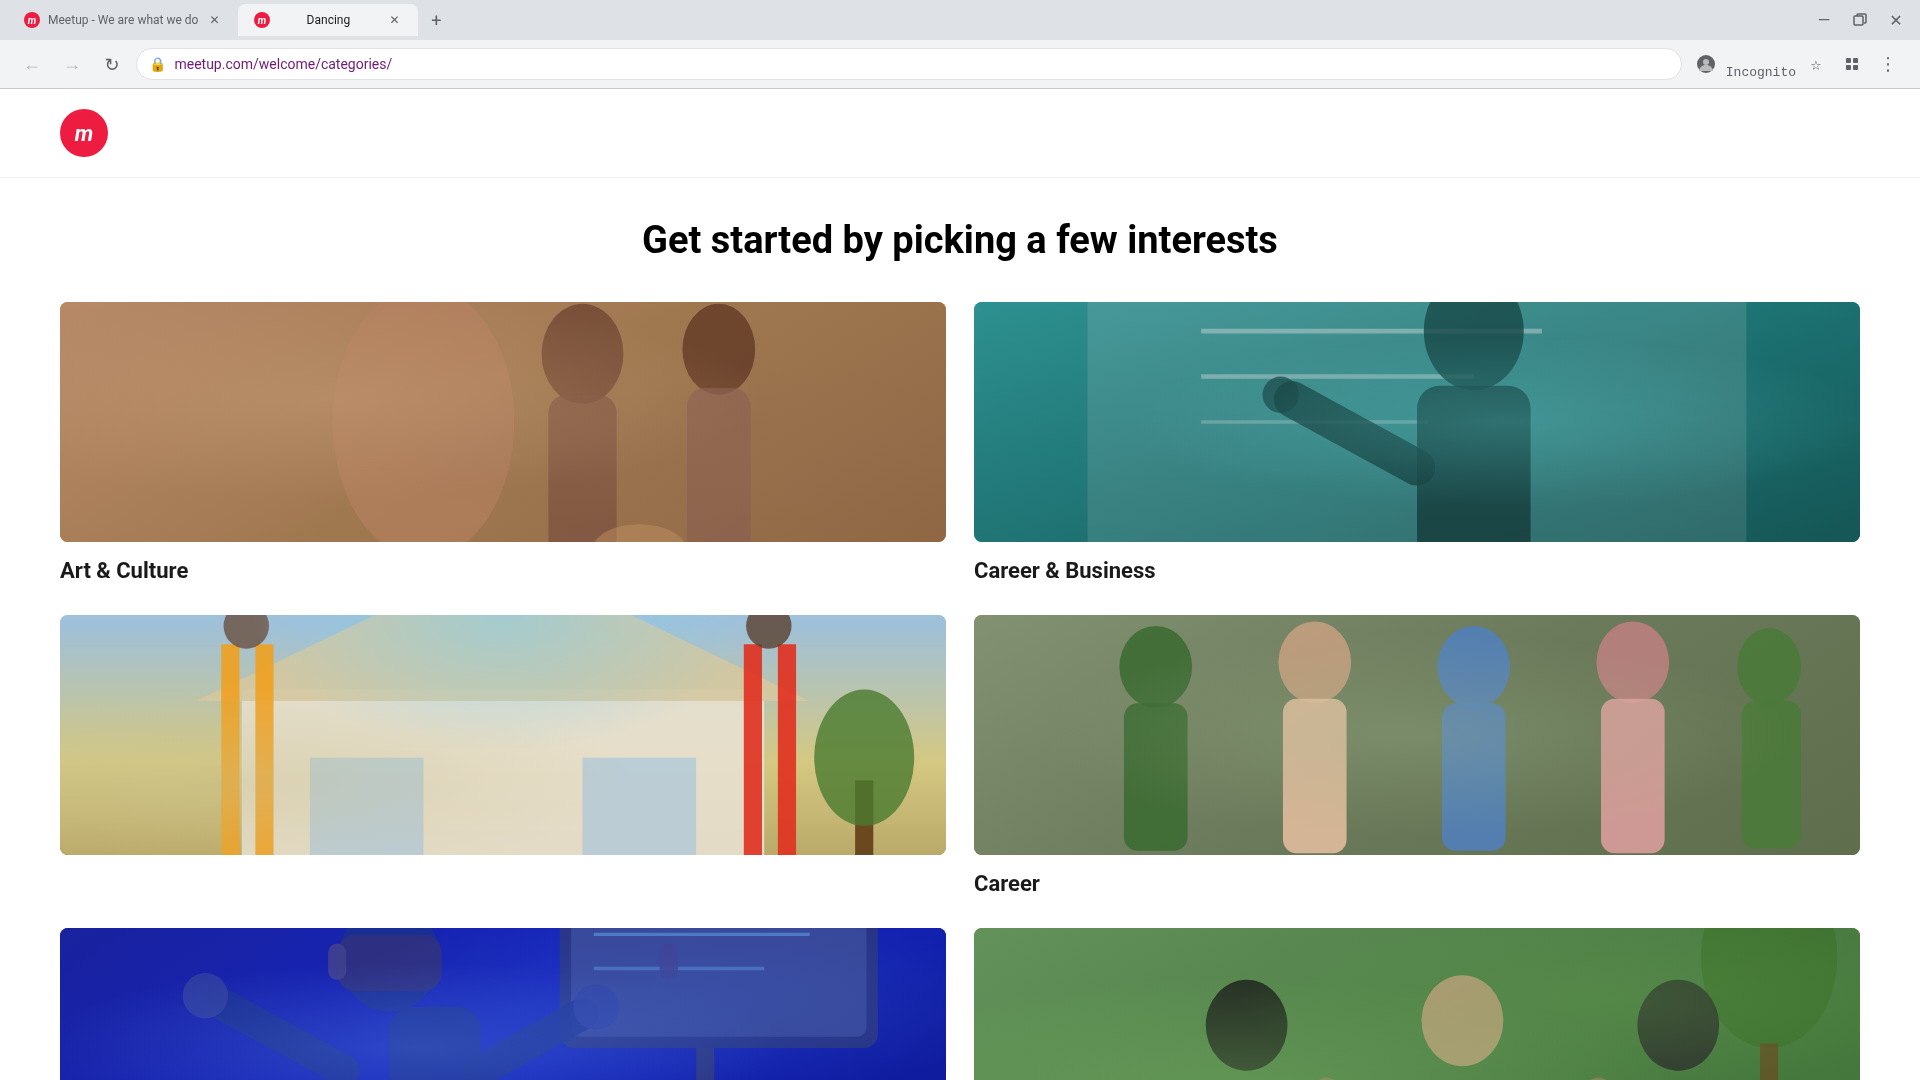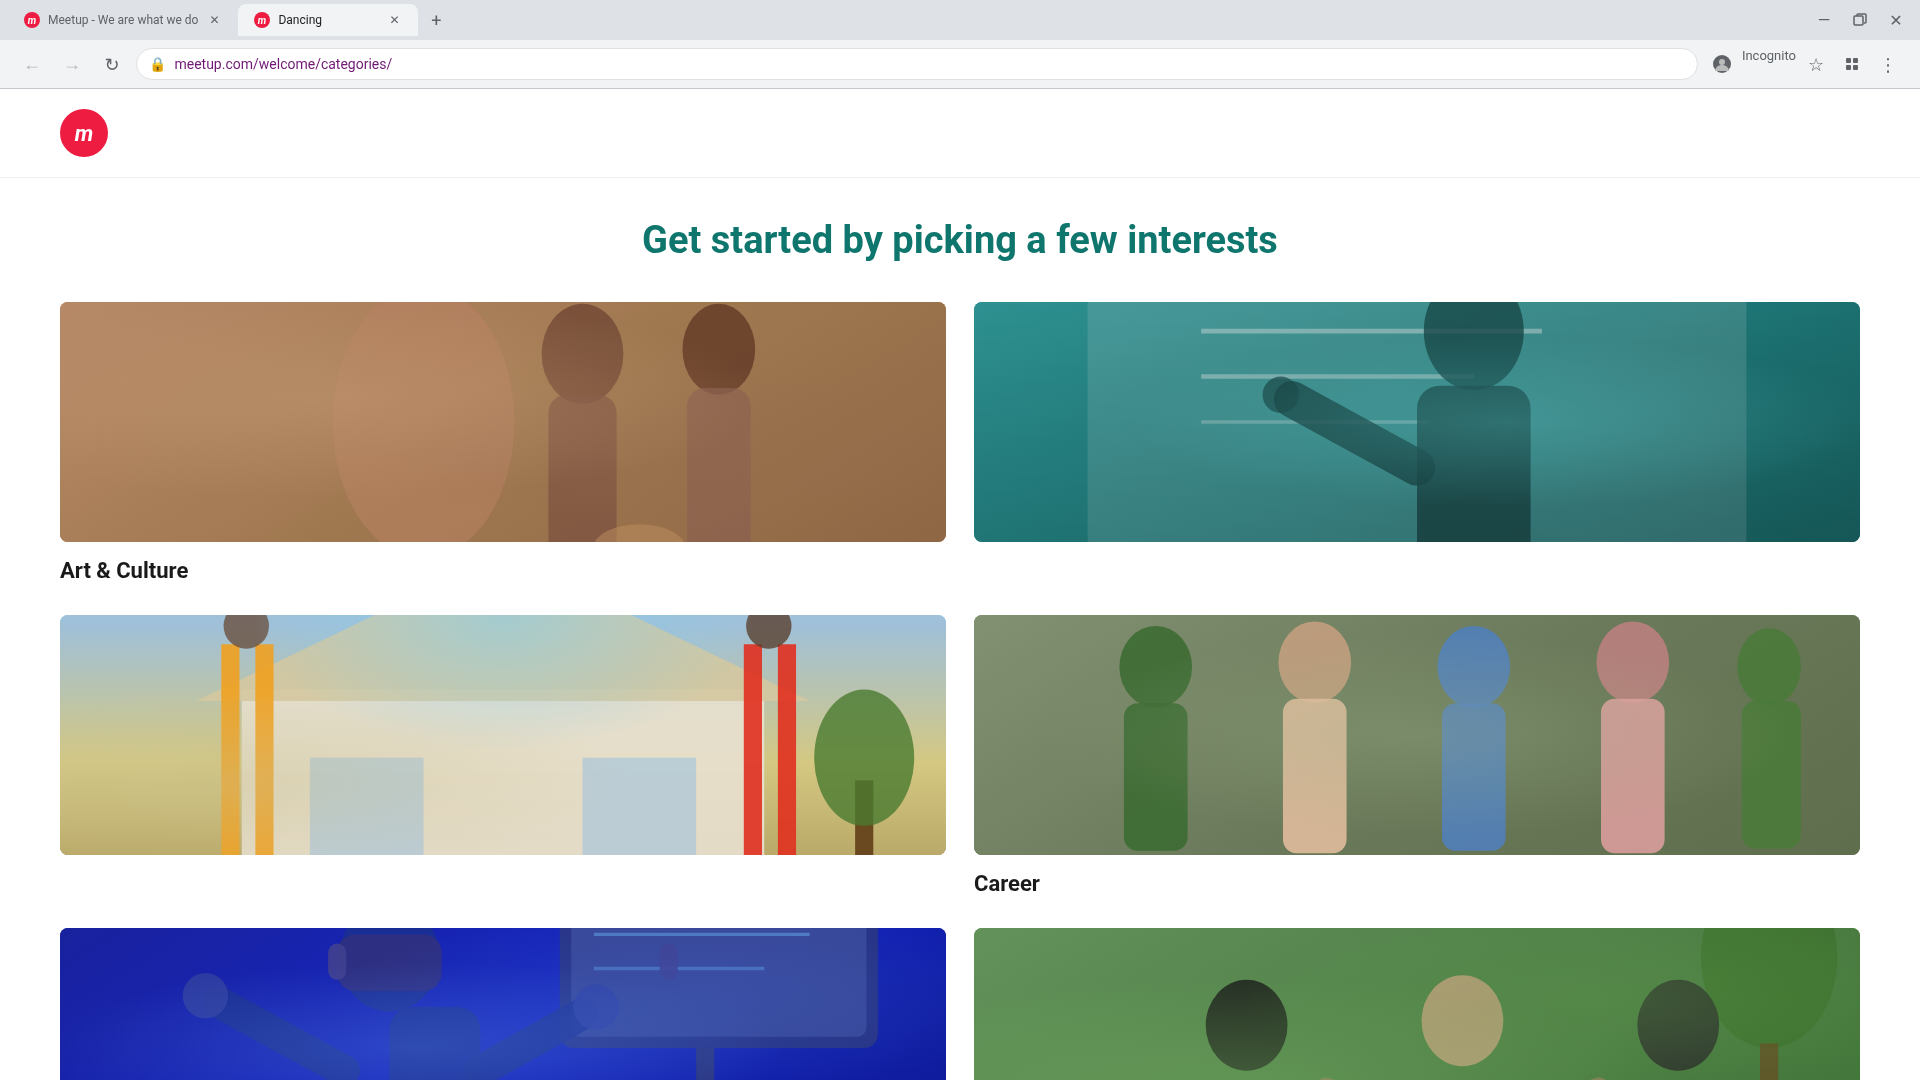--- a/index.html
+++ b/index.html
@@ -56,20 +56,21 @@
       height: 16px;
       flex-shrink: 0;
     }
 
     .tab-title {
       flex: 1;
       overflow: hidden;
       text-overflow: ellipsis;
       white-space: nowrap;
       font-size: 12px;
+      text-align: center;
     }
 
     .tab-close {
       width: 16px;
       height: 16px;
       border-radius: 50%;
       display: flex;
       align-items: center;
       justify-content: center;
       font-size: 12px;
@@ -150,22 +151,23 @@
     }
 
     .address-text {
       flex: 1;
       font-size: 14px;
       color: #701a75;
     }
 
     .nav-right-icons {
       display: flex;
-      align-items: flex-start;
+      align-items: flex-end;
       gap: 4px;
+      font-family: Liberation Mono, monospace;
     }
 
     
     .page-content {
       width: 1920px;
       height: calc(1080px - 88px);
       background: #fff;
       overflow: hidden;
     }
 
@@ -197,21 +199,21 @@
 
     
     .main-content {
       padding: 40px 60px 30px;
     }
 
     .page-heading {
       text-align: center;
       font-size: 38px;
       font-weight: 700;
-      color: #0f766e;
+      color: #000000;
       margin-bottom: 40px;
     }
 
     .categories-grid {
       display: grid;
       grid-template-columns: repeat(2, 1fr);
       gap: 28px;
     }
 
     .category-card {
@@ -478,20 +480,21 @@
               <line x1="100" y1="120" x2="200" y2="120" stroke="white" stroke-width="1.5" opacity="0.3"></line>
 
               <ellipse cx="220" cy="80" rx="22" ry="26" fill="#1a5050" opacity="0.8"></ellipse>
               <rect x="195" y="104" width="50" height="100" rx="10" fill="#1a4848" opacity="0.8"></rect>
 
               <line x1="195" y1="140" x2="140" y2="110" stroke="#1a4848" stroke-width="16" stroke-linecap="round" opacity="0.8"></line>
               <circle cx="135" cy="108" r="8" fill="#1a4848" opacity="0.7"></circle>
             </svg>
           </div>
         </div>
+        <div class="category-label">Career &amp; Business</div>
       </div>
 
       <div class="category-card">
         <div class="category-image">
           <div class="category-image-inner img-community">
             <svg width="100%" height="100%" viewBox="0 0 390 240" preserveAspectRatio="xMidYMid slice">
               <defs>
                 <linearGradient id="commGrad" x1="0%" y1="0%" x2="0%" y2="100%">
                   <stop offset="0%" style="stop-color:#87CEEB;stop-opacity:1"></stop>
                   <stop offset="30%" style="stop-color:#a0c0d8;stop-opacity:1"></stop>

